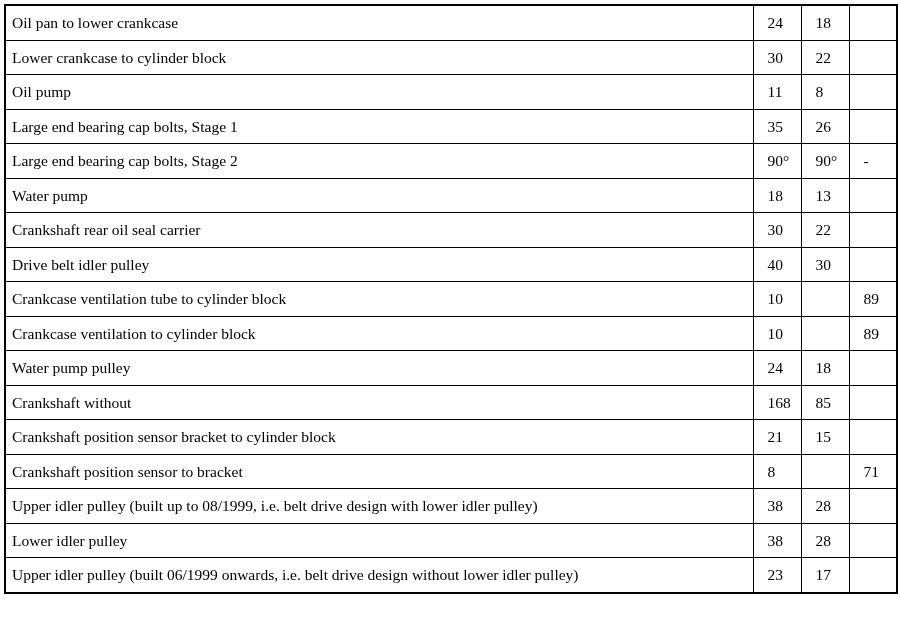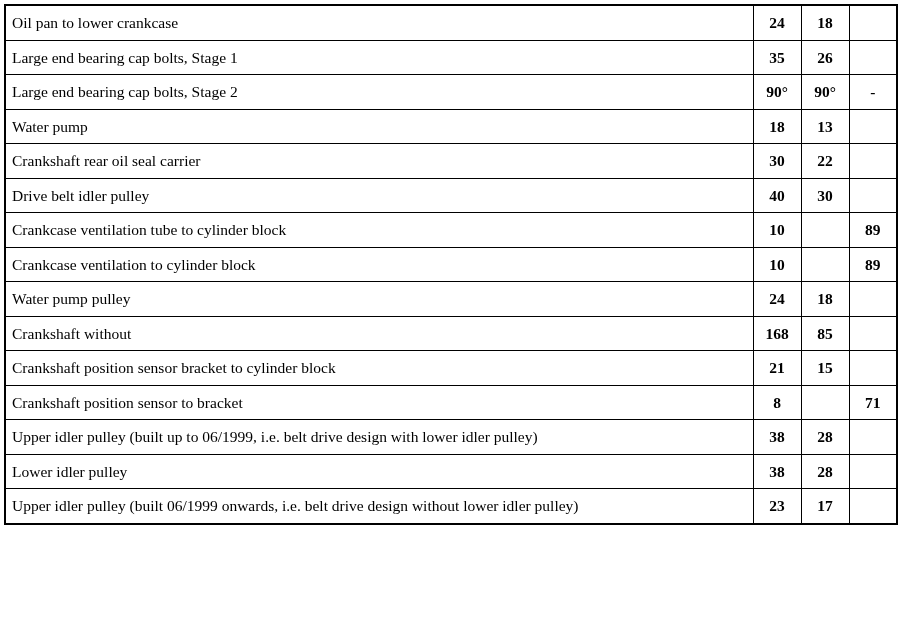--- a/index.html
+++ b/index.html
@@ -38,41 +38,51 @@
     line-height: 1.1;
     padding: 0 6px;
     vertical-align: middle;
     white-space: nowrap;
     overflow: hidden;
   }
   table.torque td.desc {
     text-align: left;
   }
   table.torque td.num {
-    text-align: center;
-    padding: 0 2px;
-    font-weight: bold;
+    padding: 0 14px;
   }
 </style>
 </head>
 <body>
 
 <div class="sheet">
   <table class="torque">
     <colgroup>
       <col class="c-desc">
       <col class="c-nm">
       <col class="c-lbft">
       <col class="c-lbin">
     </colgroup>
     <tbody>
         <tr>
           <td class="desc">Oil pan to lower crankcase</td>
           <td class="num">24</td>
           <td class="num">18</td>
+          <td class="num"></td>
+        </tr>
+        <tr>
+          <td class="desc">Lower crankcase to cylinder block</td>
+          <td class="num">30</td>
+          <td class="num">22</td>
+          <td class="num"></td>
+        </tr>
+        <tr>
+          <td class="desc">Oil pump</td>
+          <td class="num">11</td>
+          <td class="num">8</td>
           <td class="num"></td>
         </tr>
         <tr>
           <td class="desc">Large end bearing cap bolts, Stage 1</td>
           <td class="num">35</td>
           <td class="num">26</td>
           <td class="num"></td>
         </tr>
         <tr>
           <td class="desc">Large end bearing cap bolts, Stage 2</td>
@@ -128,21 +138,21 @@
           <td class="num">15</td>
           <td class="num"></td>
         </tr>
         <tr>
           <td class="desc">Crankshaft position sensor to bracket</td>
           <td class="num">8</td>
           <td class="num"></td>
           <td class="num">71</td>
         </tr>
         <tr>
-          <td class="desc">Upper idler pulley (built up to 06/1999, i.e. belt drive design with lower idler pulley)</td>
+          <td class="desc">Upper idler pulley (built up to 08/1999, i.e. belt drive design with lower idler pulley)</td>
           <td class="num">38</td>
           <td class="num">28</td>
           <td class="num"></td>
         </tr>
         <tr>
           <td class="desc">Lower idler pulley</td>
           <td class="num">38</td>
           <td class="num">28</td>
           <td class="num"></td>
         </tr>

